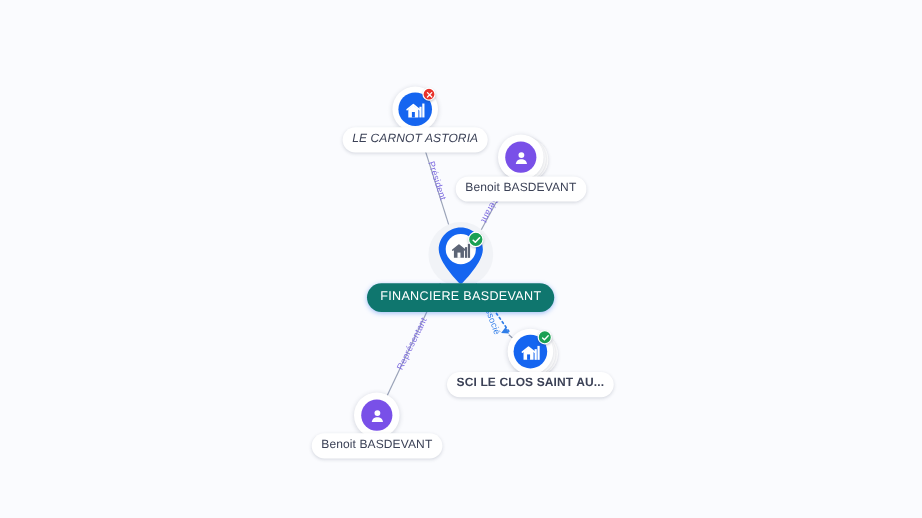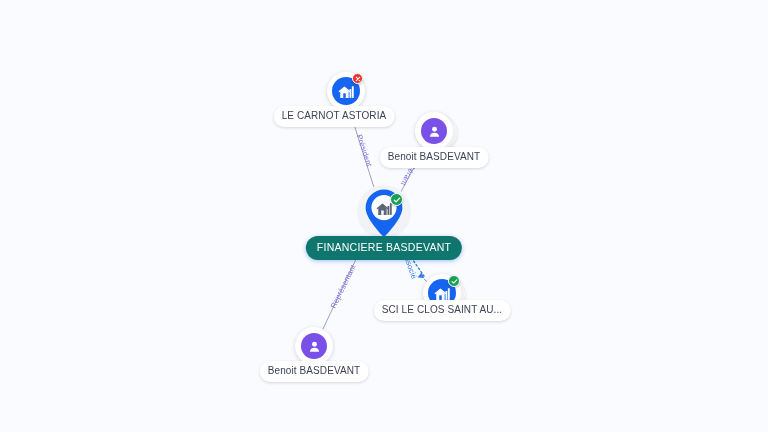--- a/index.html
+++ b/index.html
@@ -150,21 +150,21 @@
         <rect x="16.2" y="8.4" width="2.6" height="12.6" fill="#ffffff"></rect>
         <rect x="19.6" y="4.6" width="2.6" height="16.4" fill="#ffffff"></rect>
       </svg>
     </div>
     <div class="badge error" style="left:6px; top:-18px; width:11px; height:11px;">
       <svg width="6" height="6" viewBox="0 0 10 10" aria-hidden="true">
         <path d="M2 2 L8 8 M8 2 L2 8" stroke="#ffffff" stroke-width="1.8" stroke-linecap="round" fill="none"></path>
       </svg>
     </div>
   </div>
-  <div class="label" style="left:334px; top:106px;">LE CARNOT ASTORIA</div>
+  <div class="label" style="left:346px; top:106px;font-style:italic;">LE CARNOT ASTORIA</div>
 
   <div class="node" style="left:434px; top:131px;">
     <div class="stack-ring" style="left:-13px; top:-16px; width:36px; height:36px;"></div>
     <div class="stack-ring" style="left:-16px; top:-17px; width:37px; height:37px;"></div>
     <div class="halo" style="left:-19px; top:-19px; width:38px; height:38px;"></div>
     <div class="chip person" style="left:-13px; top:-13px; width:26px; height:26px;">
       <svg width="15" height="15" viewBox="0 0 24 24" aria-hidden="true">
         <circle cx="12" cy="8.4" r="3.9" fill="#ffffff"></circle>
         <path d="M4.6 20.4c0-4.1 3.3-6.6 7.4-6.6s7.4 2.5 7.4 6.6z" fill="#ffffff"></path>
       </svg>
@@ -184,21 +184,21 @@
         <rect x="16.2" y="8.4" width="2.6" height="12.6" fill="#ffffff"></rect>
         <rect x="19.6" y="4.6" width="2.6" height="16.4" fill="#ffffff"></rect>
       </svg>
     </div>
     <div class="badge ok" style="left:6px; top:-18px; width:12px; height:12px;">
       <svg width="7" height="7" viewBox="0 0 12 12" aria-hidden="true">
         <path d="M2 6.3 L4.6 8.8 L10 3.2" fill="none" stroke="#ffffff" stroke-width="2" stroke-linecap="round" stroke-linejoin="round"></path>
       </svg>
     </div>
   </div>
-  <div class="label" style="left:442px; top:300px;">SCI LE CLOS SAINT AU...</div>
+  <div class="label" style="left:442px; top:310px;font-weight:bold;">SCI LE CLOS SAINT AU...</div>
 
   <div class="node" style="left:314px; top:346px;">
     <div class="halo" style="left:-19px; top:-19px; width:38px; height:38px;"></div>
     <div class="chip person" style="left:-13px; top:-13px; width:26px; height:26px;">
       <svg width="15" height="15" viewBox="0 0 24 24" aria-hidden="true">
         <circle cx="12" cy="8.4" r="3.9" fill="#ffffff"></circle>
         <path d="M4.6 20.4c0-4.1 3.3-6.6 7.4-6.6s7.4 2.5 7.4 6.6z" fill="#ffffff"></path>
       </svg>
     </div>
   </div>

